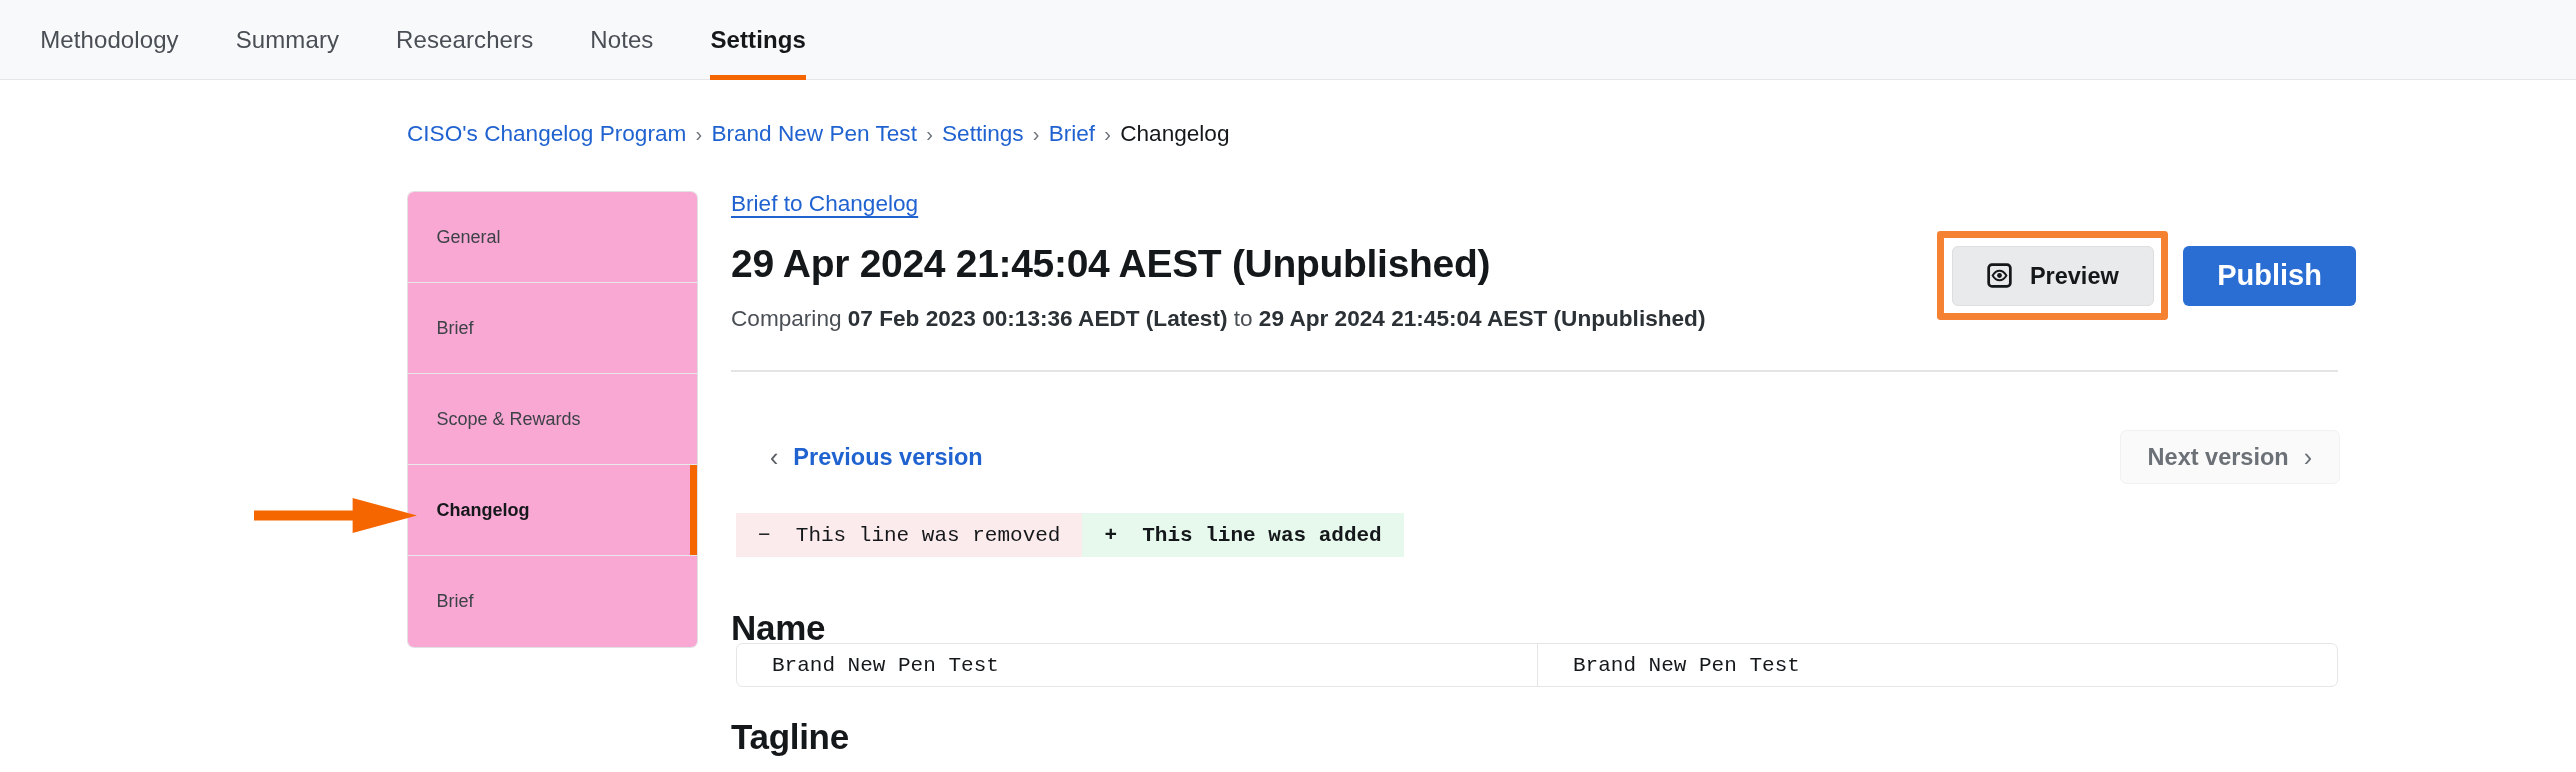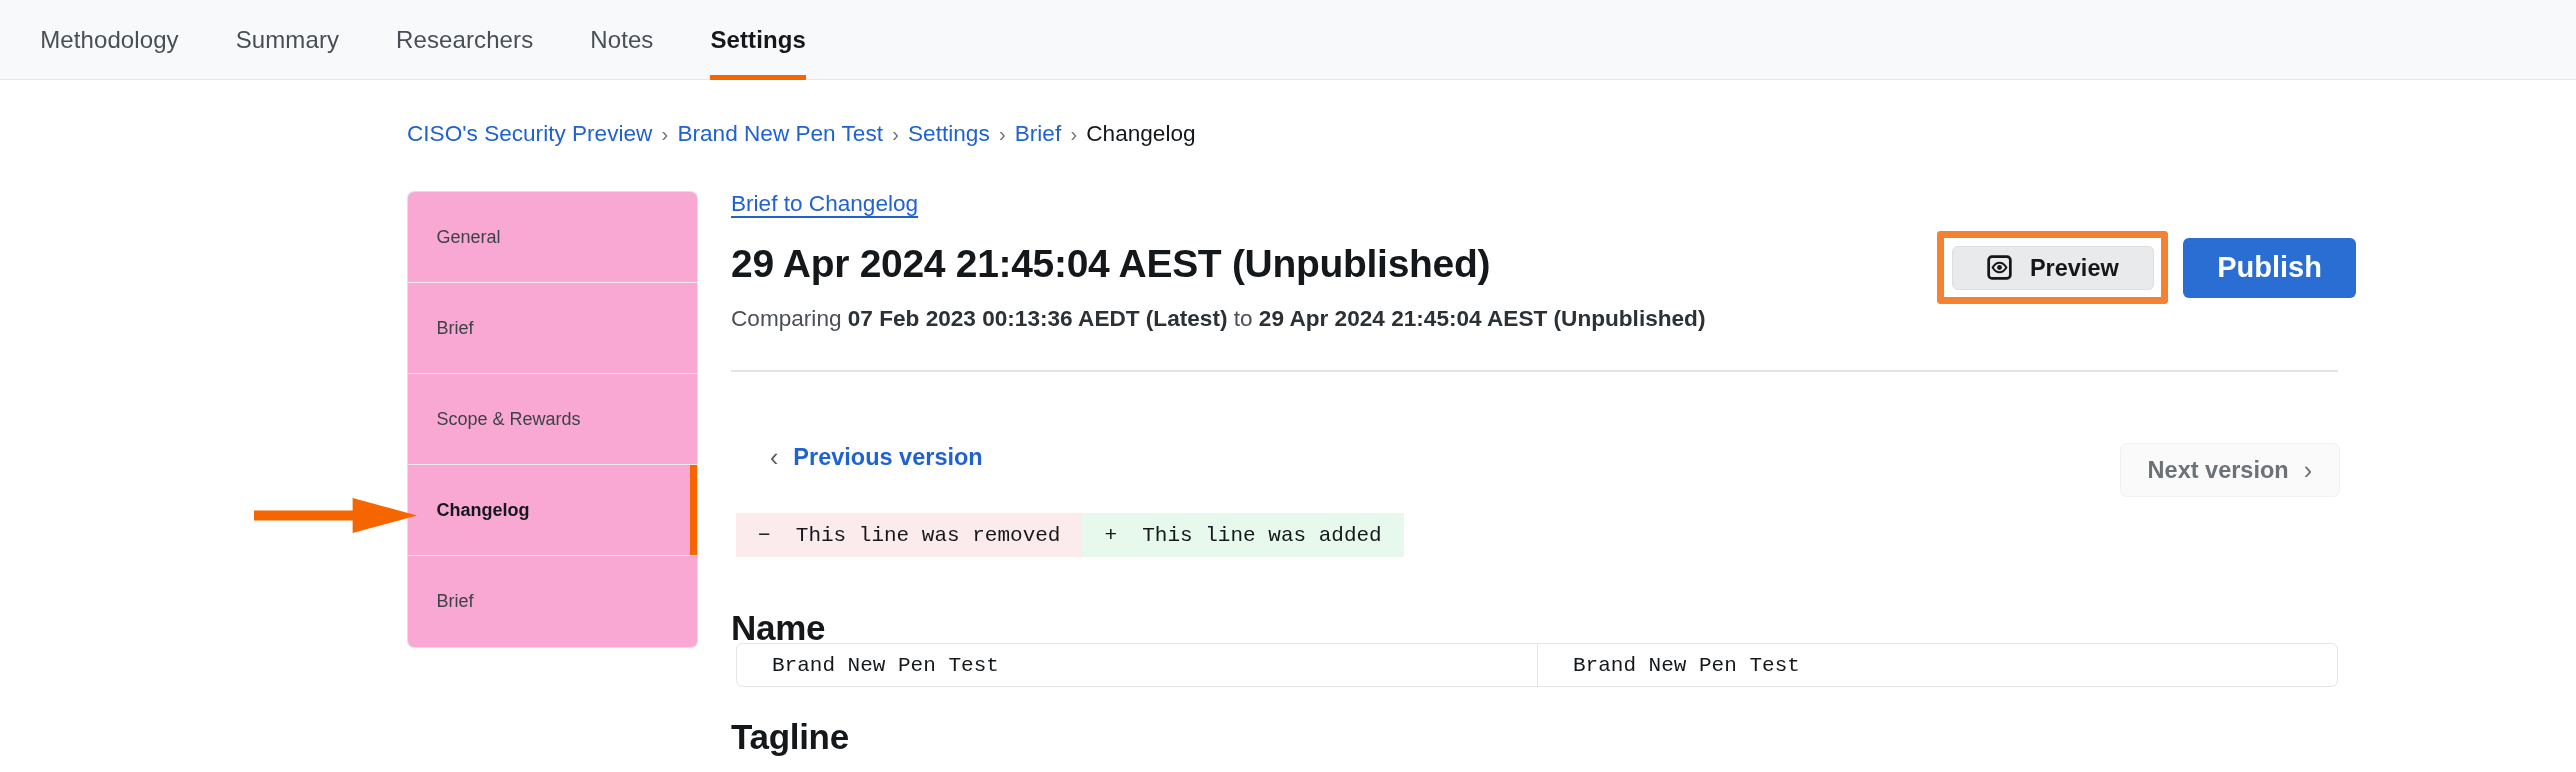--- a/index.html
+++ b/index.html
@@ -179,21 +179,21 @@
     padding: 7.5px;
     border-radius: 3.4px;
     background: #ffffff;
     line-height: 0;
   }
   .btn-preview {
     display: flex;
     align-items: center;
     justify-content: center;
     gap: 18.4px;
-    height: 44px;
+    height: 60px;
     padding: 0 34px;
     background: #e9eaec;
     border: 1.7px solid #dcdee0;
     border-radius: 5.9px;
     font-size: 23.5px;
     font-weight: bold;
     color: #15181b;
     cursor: pointer;
     white-space: nowrap;
   }
@@ -252,21 +252,20 @@
     top: 0;
     height: 54px;
     display: flex;
     align-items: center;
     gap: 15px;
     padding: 0 27px;
     background: #fafafb;
     border: 1.7px solid #f0f1f2;
     border-radius: 6.7px;
     cursor: default;
-    margin-top: 13px;
   }
   .next-version .lbl {
     font-size: 23.5px;
     font-weight: bold;
     color: #6b7177;
     white-space: nowrap;
   }
   .next-version .chev {
     font-size: 25px;
     color: #6b7177;
@@ -283,21 +282,21 @@
     font-size: 21px;
   }
   .diff-chip {
     display: flex;
     align-items: center;
     height: 44px;
     padding: 0 22px;
     white-space: pre;
   }
   .diff-removed { background: #fcebec; color: #15181b; }
-  .diff-added   { background: #e6f9ec; color: #15181b; }
+  .diff-added   { background: #e6f9ec; color: #15181b; font-weight: bold; }
 
   
   .section-heading {
     position: absolute;
     left: 731px;
     font-size: 35px;
     font-weight: bold;
     color: #15181b;
     letter-spacing: -0.3px;
   }
@@ -345,21 +344,21 @@
     <div class="tab">
       <span>Notes</span>
     </div>
     <div class="tab active">
       <span>Settings</span>
     </div>
   </div>
 </div>
 
 <div class="breadcrumb">
-  <a>CISO's Security Preview</a><span class="sep">›</span><a>Brand New Pen Test</a><span class="sep">›</span><a>Settings</a><span class="sep">›</span><a>Brief</a><span class="sep">›</span><span class="current">Changelog</span>
+  <a>CISO's Changelog Program</a><span class="sep">›</span><a>Brand New Pen Test</a><span class="sep">›</span><a>Settings</a><span class="sep">›</span><a>Brief</a><span class="sep">›</span><span class="current">Changelog</span>
 </div>
 
 <div class="sidebar">
   <div class="side-item">
     <span>General</span>
   </div>
   <div class="side-item">
     <span>Brief</span>
   </div>
   <div class="side-item">

